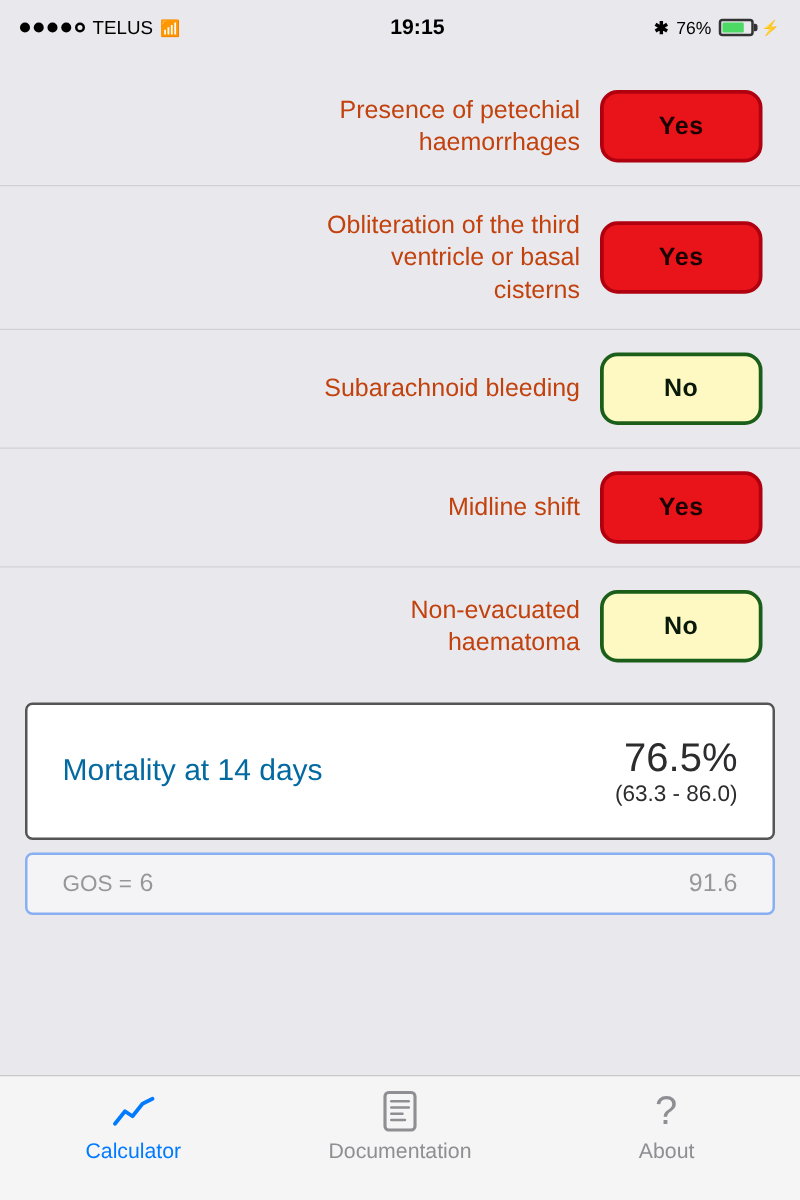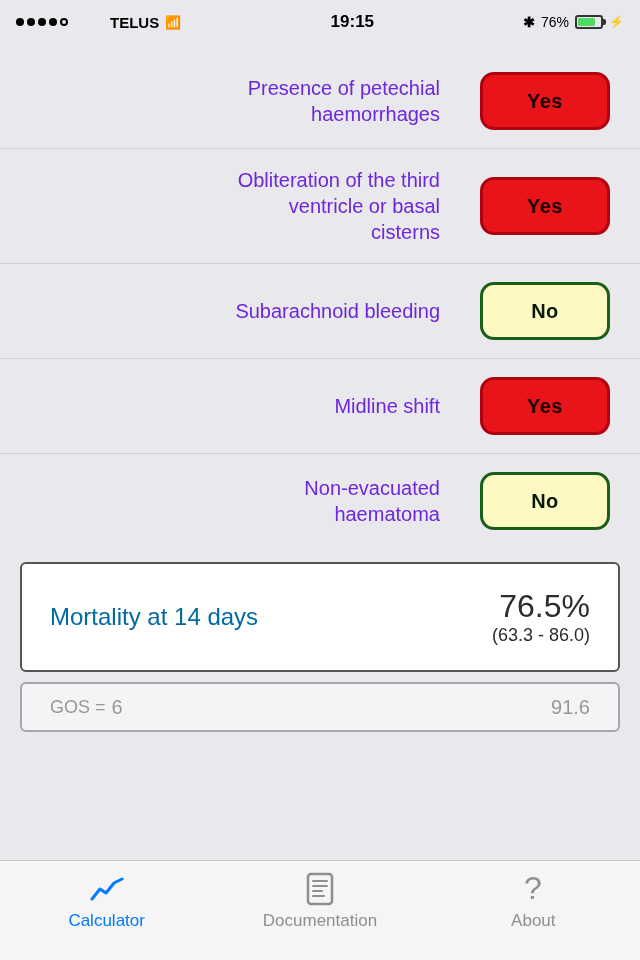--- a/index.html
+++ b/index.html
@@ -30,21 +30,21 @@
       align-items: center;
       gap: 6px;
     }
     .signal-dots {
       display: flex; gap: 3px; align-items: center;
     }
     .dot {
       width: 8px; height: 8px; border-radius: 50%; background: #000;
     }
     .dot.empty { background: transparent; border: 2px solid #000; }
-    .carrier { font-size: 15px; font-weight: 700; margin-left: 36px; }
+    .carrier { font-size: 15px; font-weight: 400; }
     .wifi-icon { font-size: 13px; }
     .status-center { font-size: 17px; font-weight: 600; }
     .status-right { display: flex; align-items: center; gap: 6px; font-size: 14px; }
     .battery {
       width: 28px; height: 14px; border: 2px solid #333; border-radius: 3px;
       position: relative; display: flex; align-items: center; padding: 1px;
     }
     .battery::after {
       content: ''; position: absolute; right: -5px; top: 50%;
       transform: translateY(-50%);
@@ -70,24 +70,24 @@
       padding: 18px 30px 18px 30px;
       border-bottom: 1px solid #d0d0d5;
     }
 
     .row-item:last-of-type {
       border-bottom: none;
     }
 
     .row-label {
       font-size: 20px;
-      color: #6d28d9;
+      color: #c2410c;
       text-align: right;
       flex: 1;
-      margin-right: 40px;
+      margin-right: 16px;
       line-height: 1.3;
     }
 
     .toggle-btn {
       min-width: 130px;
       height: 58px;
       border-radius: 14px;
       border: 3px solid rgba(0,0,0,0.15);
       font-size: 20px;
       font-weight: 600;
@@ -144,21 +144,21 @@
     .result-range {
       font-size: 18px;
       color: #2c2c2e;
       display: block;
     }
 
     
     .result-box-partial {
       margin: 10px 20px 0 20px;
       background: #fff;
-      border: 2px solid #737373;
+      border: 2px solid #3b82f6;
       border-radius: 6px;
       padding: 18px 28px;
       display: flex;
       align-items: center;
       justify-content: space-between;
       opacity: 0.55;
       overflow: hidden;
       height: 50px;
     }
 

